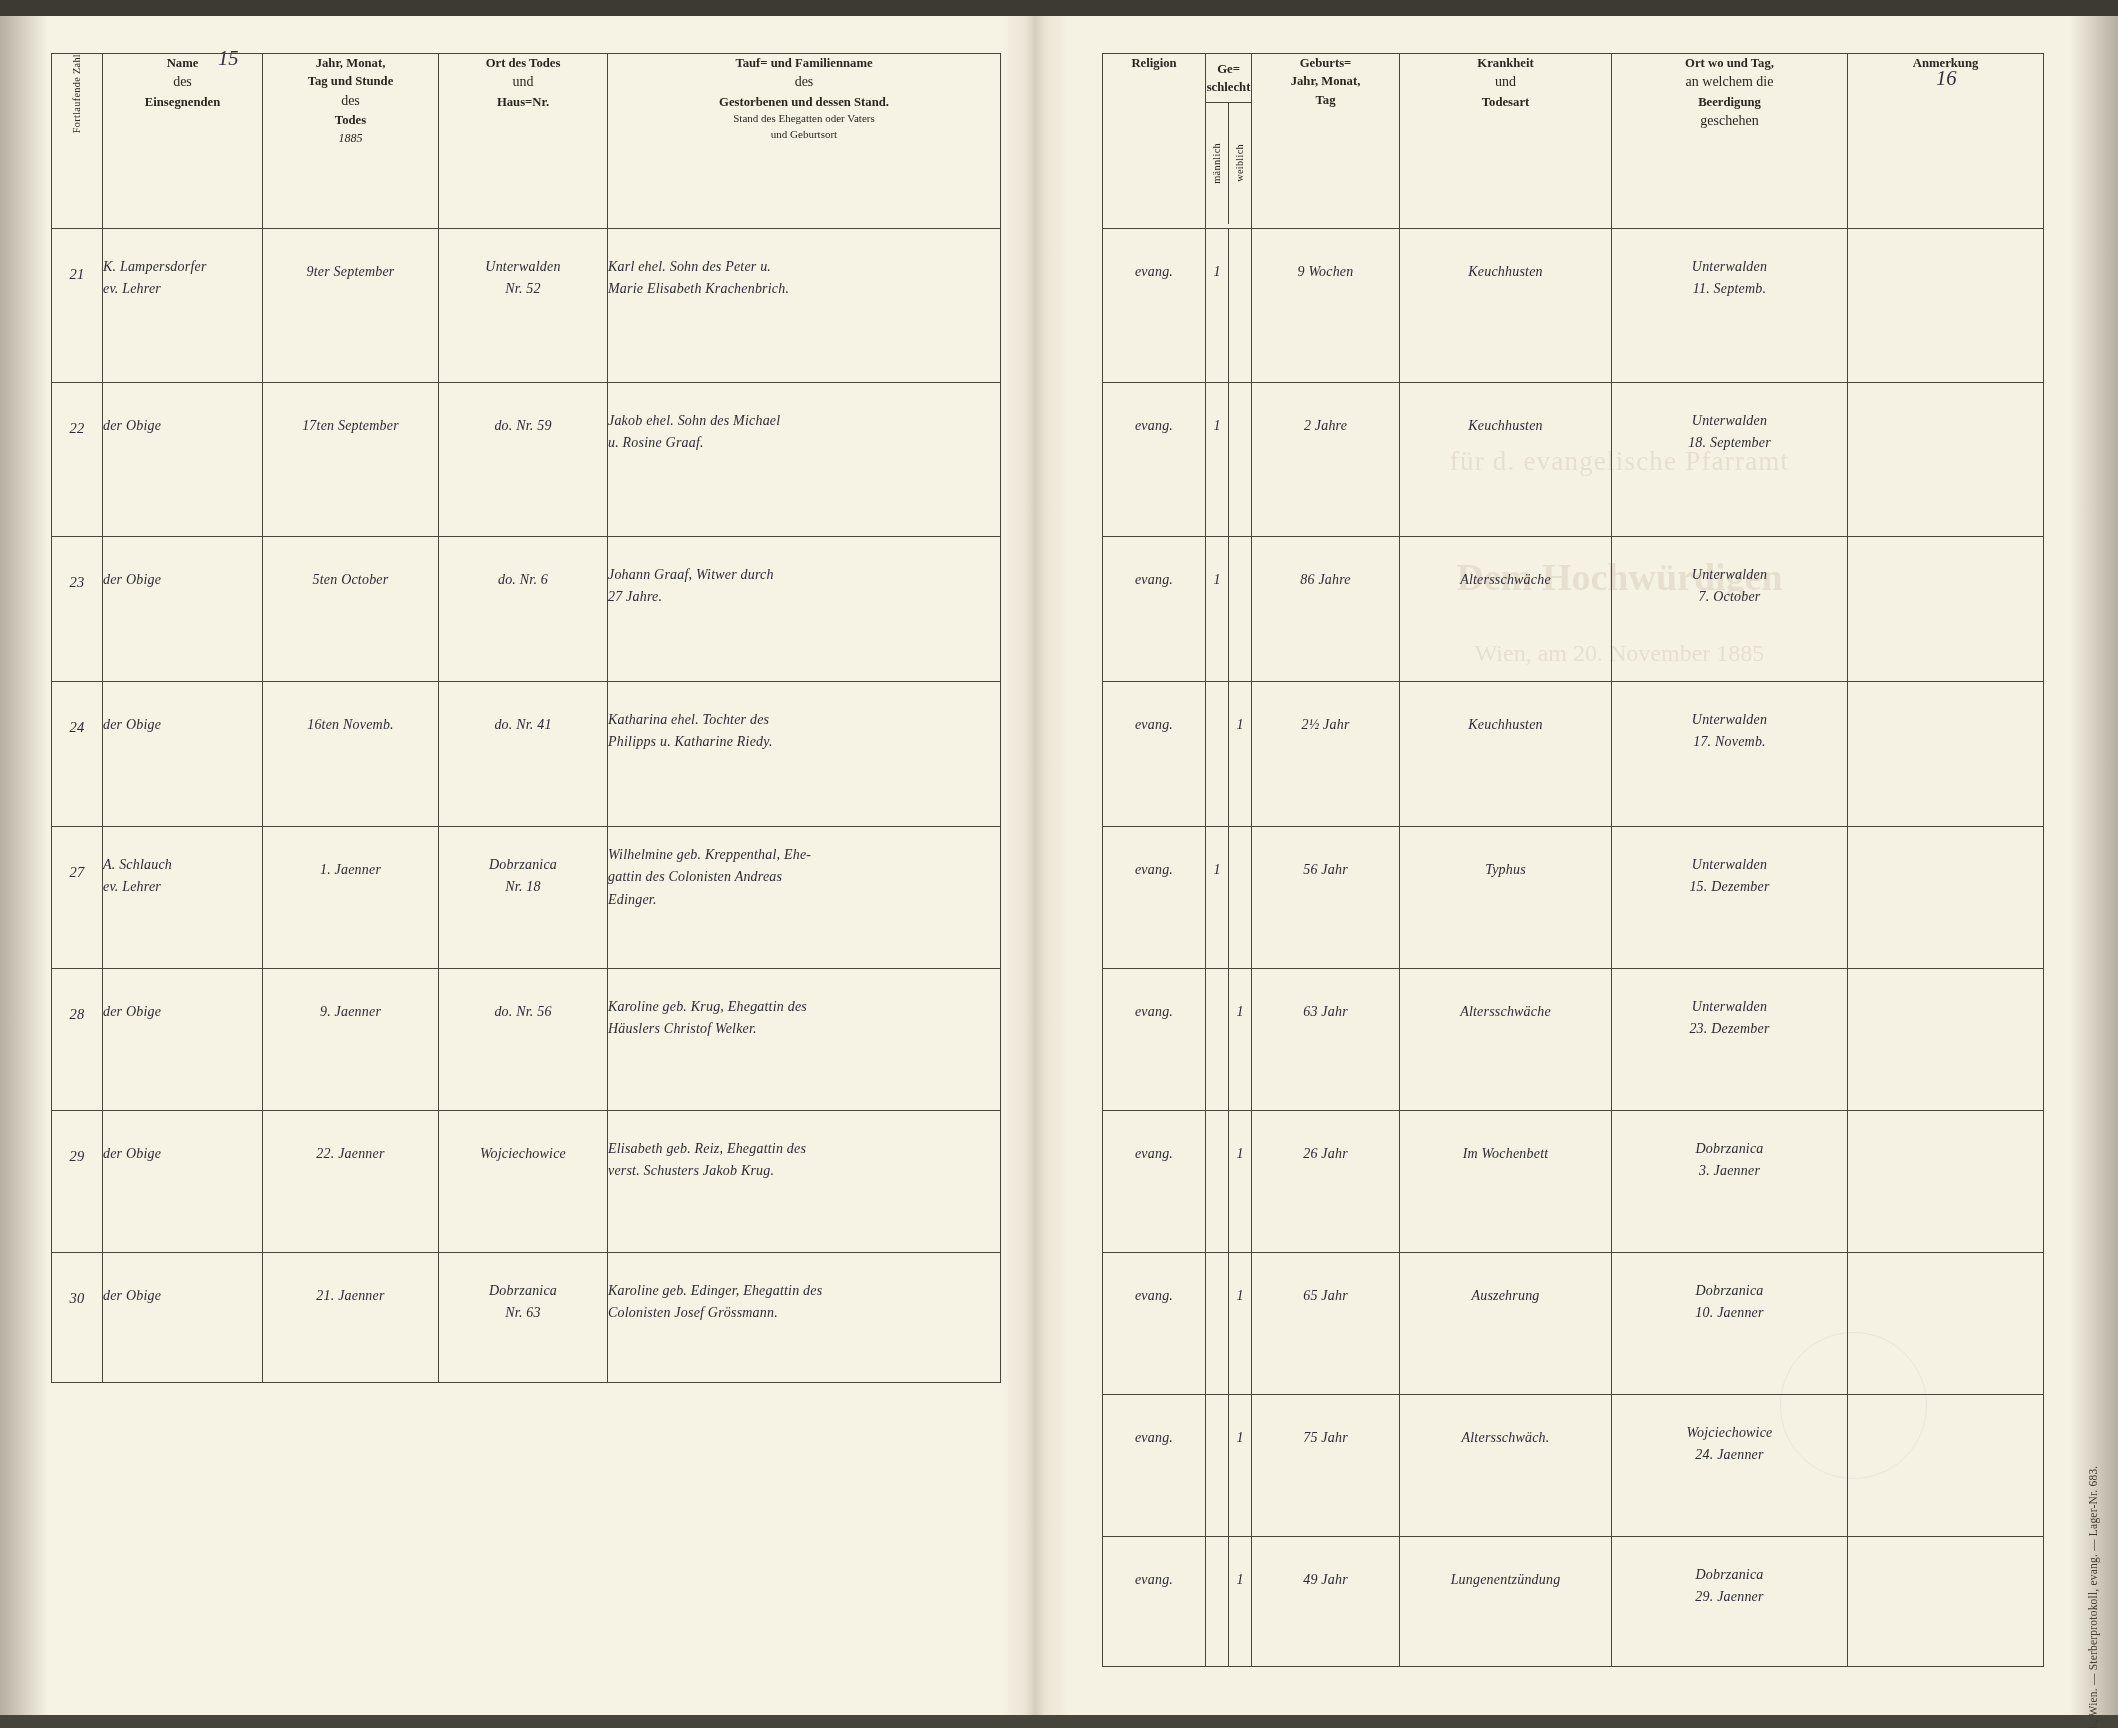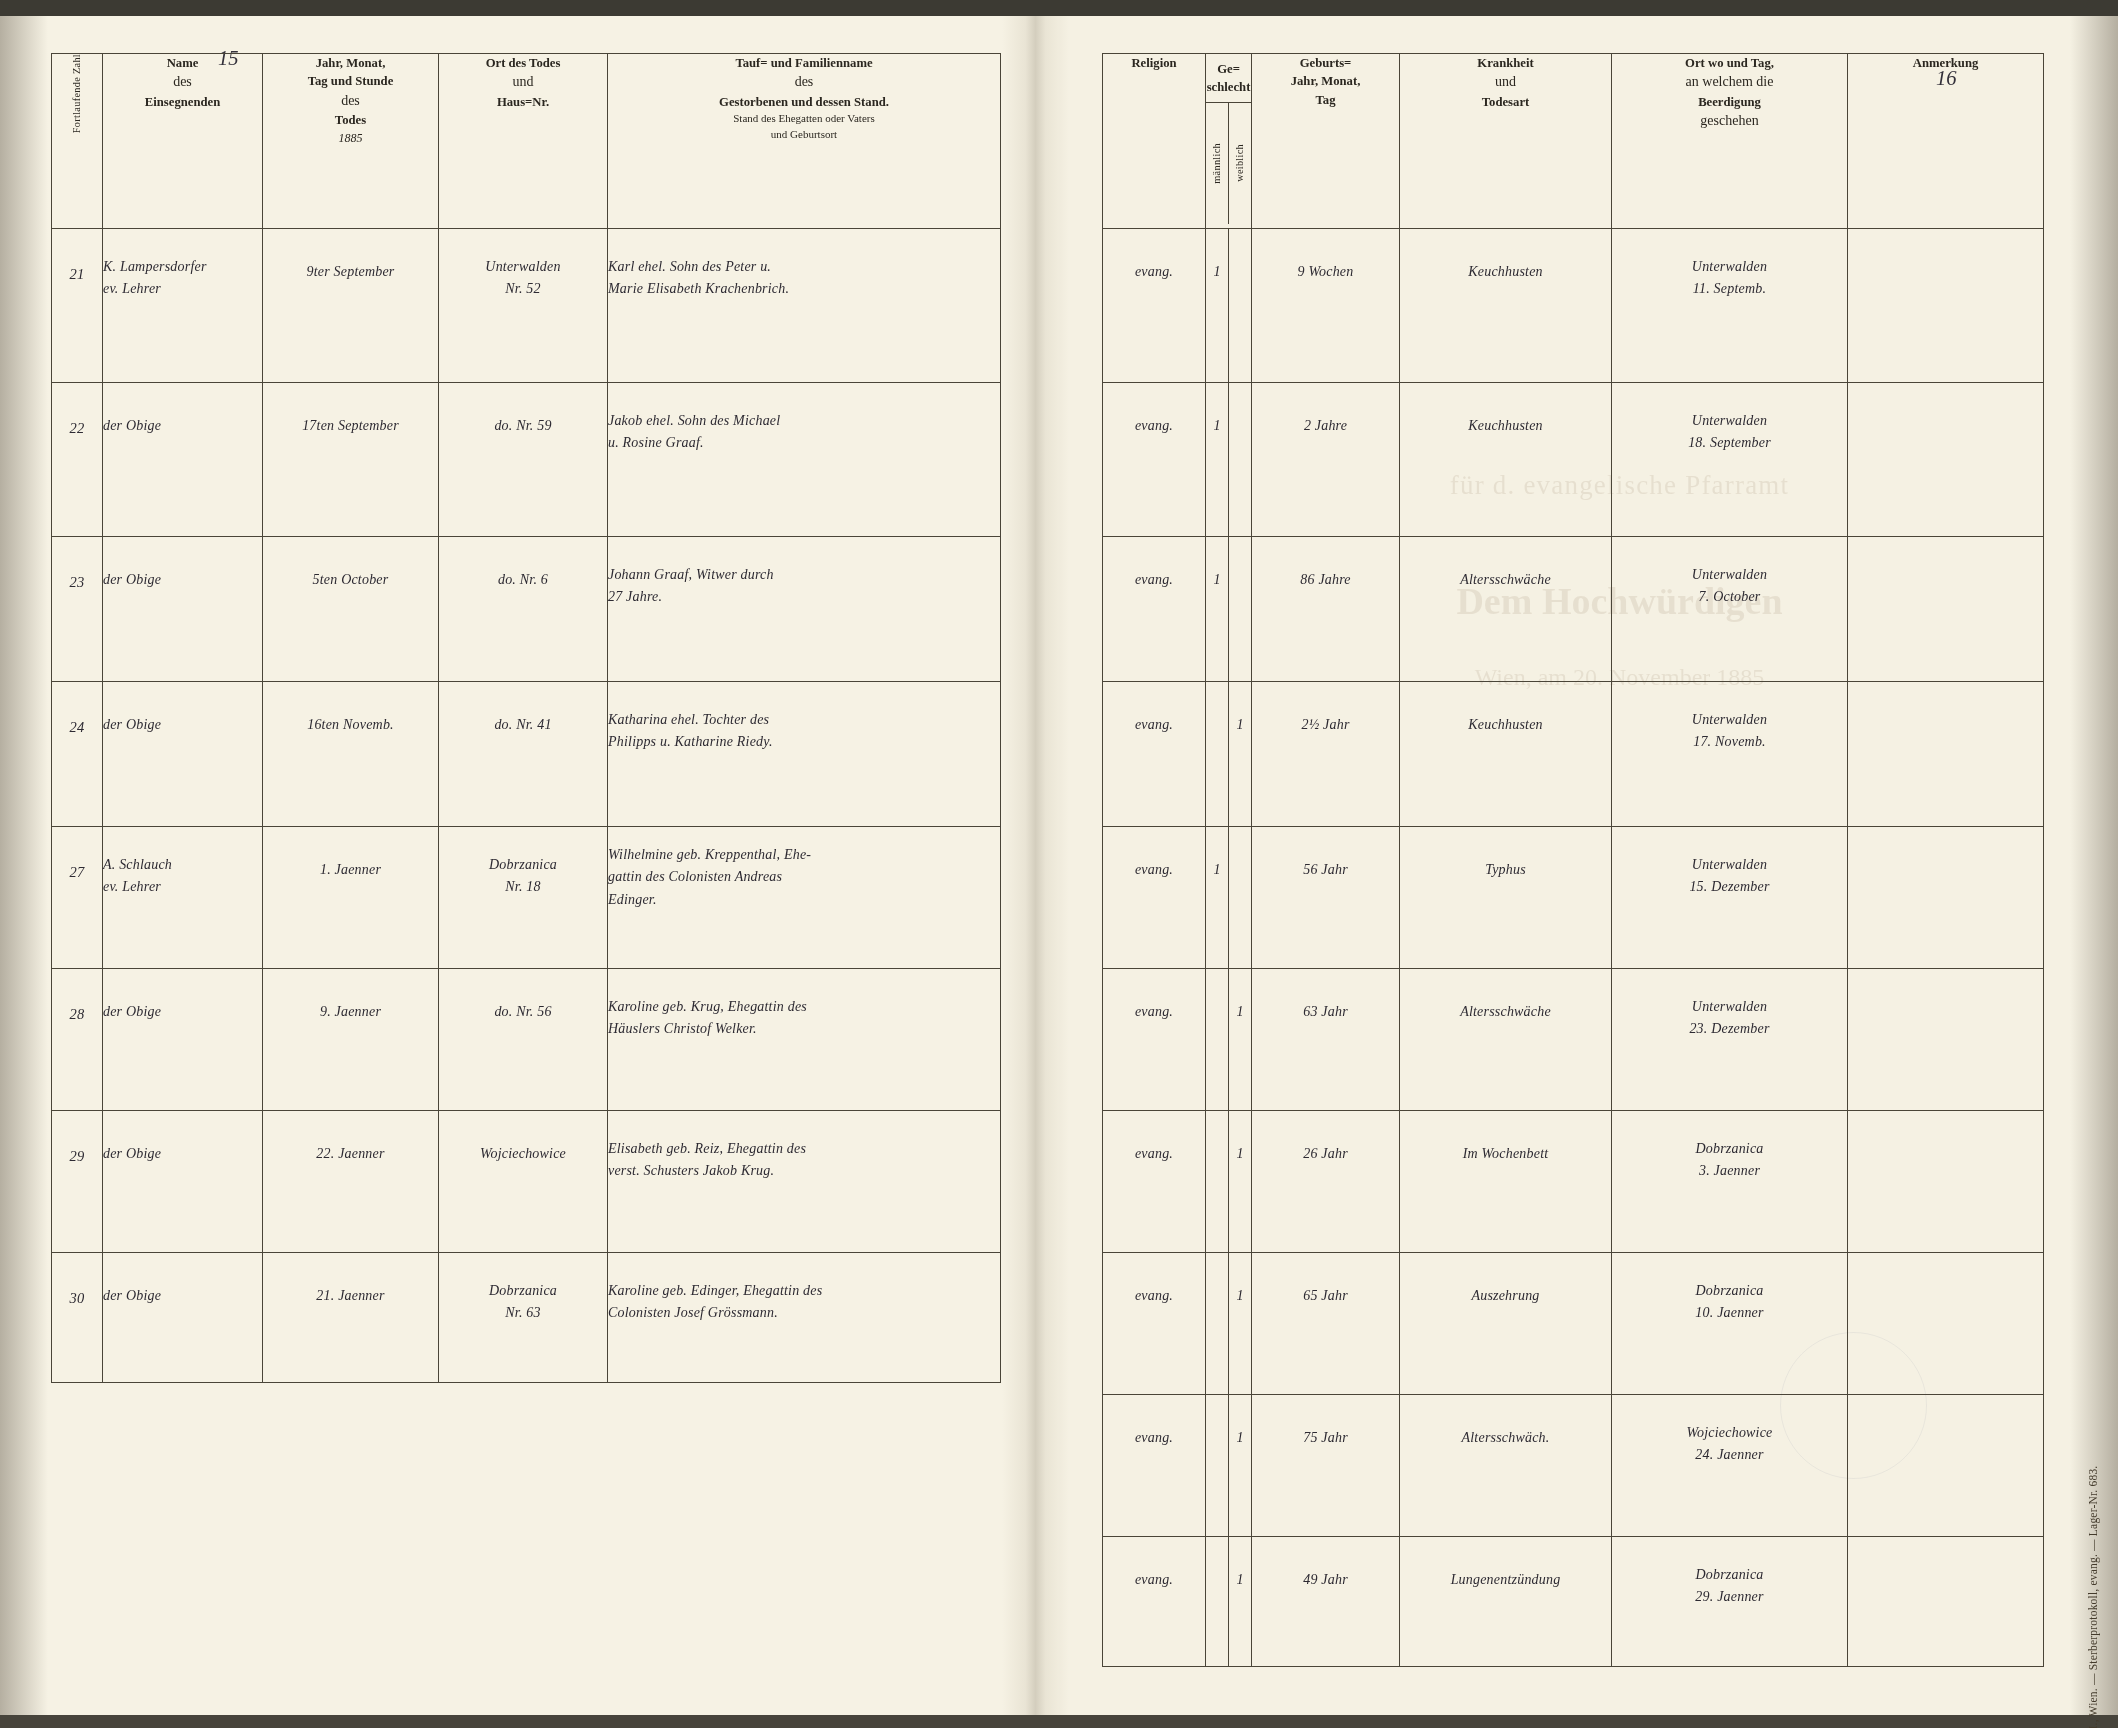--- a/index.html
+++ b/index.html
@@ -58,21 +58,21 @@
   }
   .bottom-dark {
     position: absolute; left: 0; right: 0; bottom: 0; height: 13.3px;
     background: #47443b;
   }
 
   
   .bleed {
     position: absolute;
     left: 1332px;
-    top: 460px;
+    top: 436px;
     width: 575px;
     height: 847px;
     opacity: 0.10;
     color: #6b4a2a;
     font-family: "Liberation Serif", serif;
     text-align: center;
     pointer-events: none;
     line-height: 1.9;
   }
   .bleed .b1 { font-size: 27px; letter-spacing: 1.2px; }

